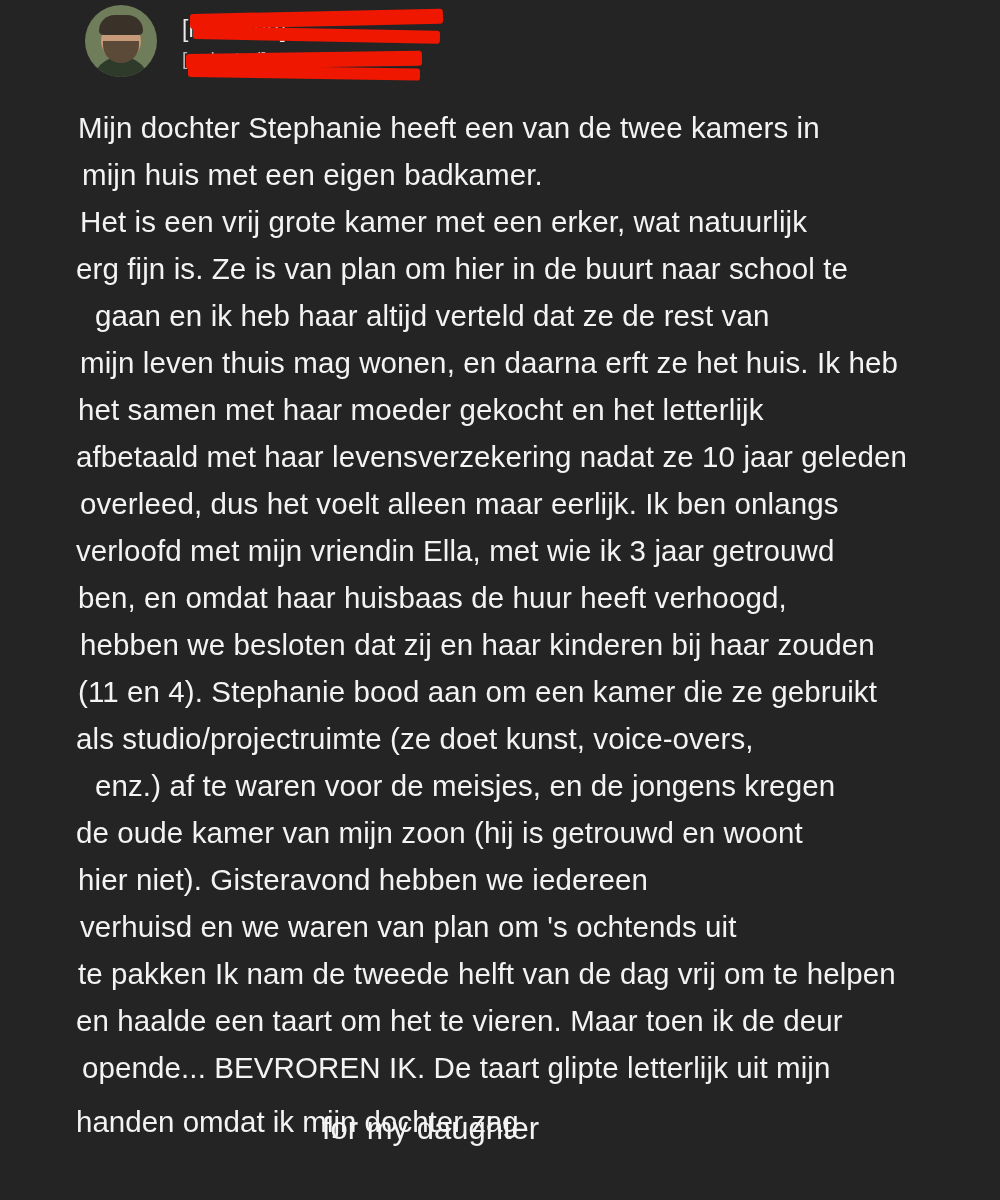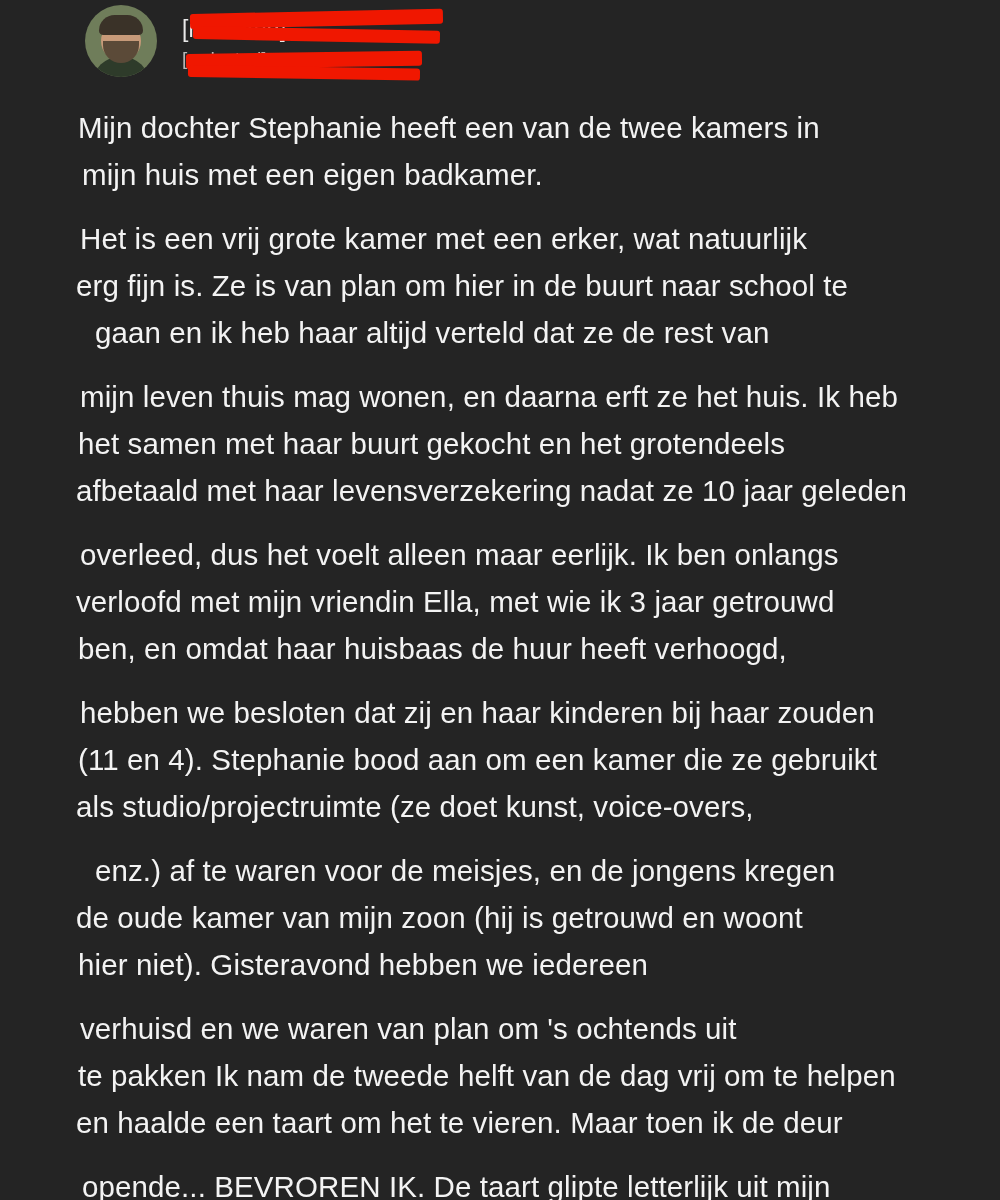--- a/index.html
+++ b/index.html
@@ -152,21 +152,21 @@
   }
   .para-line {
     color: #f3f3f3;
     font-size: 29.5px;
     line-height: 47px;
     letter-spacing: .1px;
     white-space: nowrap;
   }
   
   .para-line:nth-child(odd) { padding-left: 2px; }
-  .para-line:nth-child(3n) { padding-left: 4px; margin-top: 17px; }
+  .para-line:nth-child(3n) { padding-left: 4px; }
 
   .line-indent-1 { padding-left: 6px !important; }
   .line-indent-2 { padding-left: 3px !important; margin-left: 16px; }
 
   .overlap-line {
     position: relative;
     color: #f3f3f3;
     font-size: 29.5px;
     line-height: 44px;
     white-space: nowrap;
@@ -207,21 +207,21 @@
     <div class="redaction redact-2b"></div>
   </div>
 
   <div class="post-body">
     <div class="para-line">Mijn dochter Stephanie heeft een van de twee kamers in</div>
     <div class="para-line line-indent-1">mijn huis met een eigen badkamer.</div>
     <div class="para-line">Het is een vrij grote kamer met een erker, wat natuurlijk</div>
     <div class="para-line">erg fijn is. Ze is van plan om hier in de buurt naar school te</div>
     <div class="para-line line-indent-2">gaan en ik heb haar altijd verteld dat ze de rest van</div>
     <div class="para-line">mijn leven thuis mag wonen, en daarna erft ze het huis. Ik heb</div>
-    <div class="para-line">het samen met haar buurt gekocht en het grotendeels</div>
+    <div class="para-line">het samen met haar moeder gekocht en het letterlijk</div>
     <div class="para-line">afbetaald met haar levensverzekering nadat ze 10 jaar geleden</div>
     <div class="para-line">overleed, dus het voelt alleen maar eerlijk. Ik ben onlangs</div>
     <div class="para-line">verloofd met mijn vriendin Ella, met wie ik 3 jaar getrouwd</div>
     <div class="para-line">ben, en omdat haar huisbaas de huur heeft verhoogd,</div>
     <div class="para-line">hebben we besloten dat zij en haar kinderen bij haar zouden</div>
     <div class="para-line">(11 en 4). Stephanie bood aan om een kamer die ze gebruikt</div>
     <div class="para-line">als studio/projectruimte (ze doet kunst, voice-overs,</div>
     <div class="para-line line-indent-2">enz.) af te waren voor de meisjes, en de jongens kregen</div>
     <div class="para-line">de oude kamer van mijn zoon (hij is getrouwd en woont</div>
     <div class="para-line">hier niet). Gisteravond hebben we iedereen</div>

